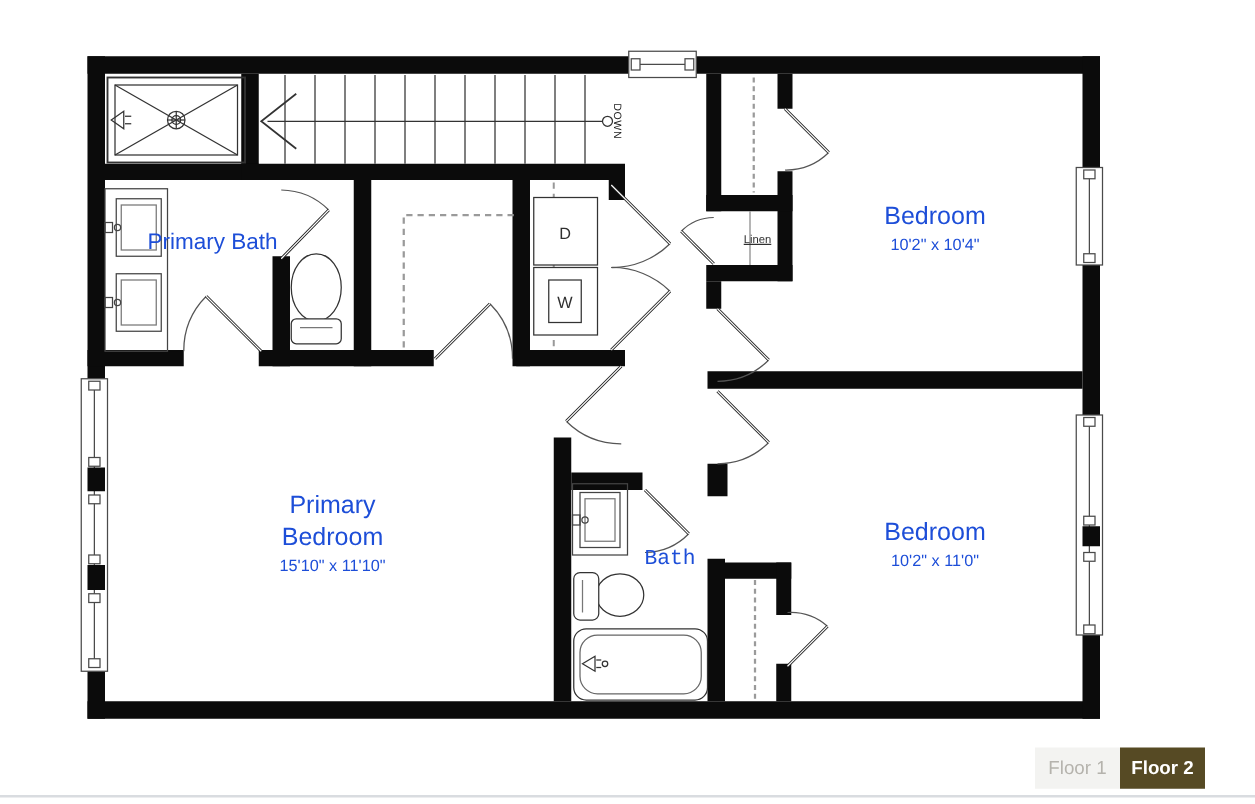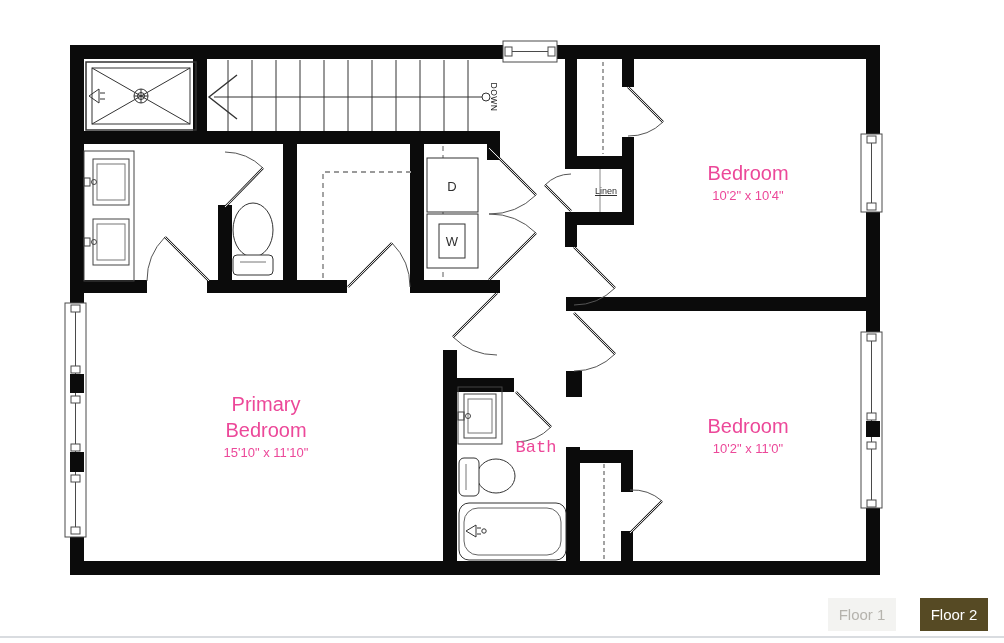--- a/index.html
+++ b/index.html
@@ -1,33 +1,33 @@
 <!DOCTYPE html>
 <html><head>
 <meta charset="utf-8">
 <style>
   html,body{margin:0;padding:0;background:#fff;}
   #stage{position:relative;width:1004px;height:643px;background:#ffffff;overflow:hidden;
          font-family:"Liberation Sans","DejaVu Sans",sans-serif;}
   #plan-svg{position:absolute;left:0;top:0;}
-  .lbl{position:absolute;color:#ec4899;text-align:center;transform:translateX(-50%);}
+  .lbl{position:absolute;color:#1d4ed8;text-align:center;transform:translateX(-50%);}
   .room-name{font-size:20px;line-height:26px;}
   .room-name.md{font-size:18px;line-height:25px;}
   .room-name.sm{font-size:14px;line-height:20px;}
   .room-dims{font-size:13px;line-height:15px;}
   .tiny{font-size:9px;color:#2f2f2f;text-decoration:underline;}
   .appl{font-size:13px;color:#2f2f2f;}
   .down-lbl{position:absolute;left:472px;top:91px;width:42px;height:12px;
             font-size:8.5px;letter-spacing:.5px;color:#222;text-align:center;
             transform:rotate(90deg);transform-origin:center;}
   #tabs{position:absolute;left:828px;top:598px;display:flex;}
   .tab{width:68px;height:33px;line-height:33px;text-align:center;font-size:15px;
        border:none;cursor:pointer;font-family:inherit;padding:0;}
   .tab.inactive{background:#f3f3f1;color:#b5b3ad;}
-  .tab.active{background:#564a24;color:#ffffff;font-weight:400;margin-left:24px;}
+  .tab.active{background:#564a24;color:#ffffff;font-weight:700;}
   #bottom-line{position:absolute;left:0;top:636px;width:1004px;height:2px;background:#d9dce0;}
 </style>
 </head>
 <body>
 
 <div id="stage">
 
   <svg id="plan-svg" width="1004" height="643" viewBox="0 0 1004 643">
     <g fill="#0b0b0b" stroke="none">
 
@@ -220,20 +220,21 @@
       <line x1="571" y1="211" x2="545" y2="185"></line>
       <line x1="574" y1="313" x2="615" y2="354"></line>
       <line x1="516" y1="392" x2="551" y2="427"></line>
       <line x1="497" y1="293" x2="453" y2="337"></line>
       <line x1="489" y1="148" x2="536" y2="195"></line>
       <line x1="489" y1="280" x2="536" y2="233"></line>
       <line x1="630" y1="533" x2="662" y2="501"></line>
     </g>
   </svg>
 
+  <div class="lbl room-name md" style="left:170px;top:181px;width:120px;">Primary Bath</div>
 
 
   <div class="lbl appl" style="left:452px;top:179px;">D</div>
   <div class="lbl appl" style="left:452px;top:234px;">W</div>
 
   <div class="lbl tiny" style="left:606px;top:186px;">Linen</div>
 
   <div class="down-lbl">DOWN</div>
 
   <div class="lbl room-name" style="left:748px;top:160px;white-space:nowrap;">Bedroom</div>

